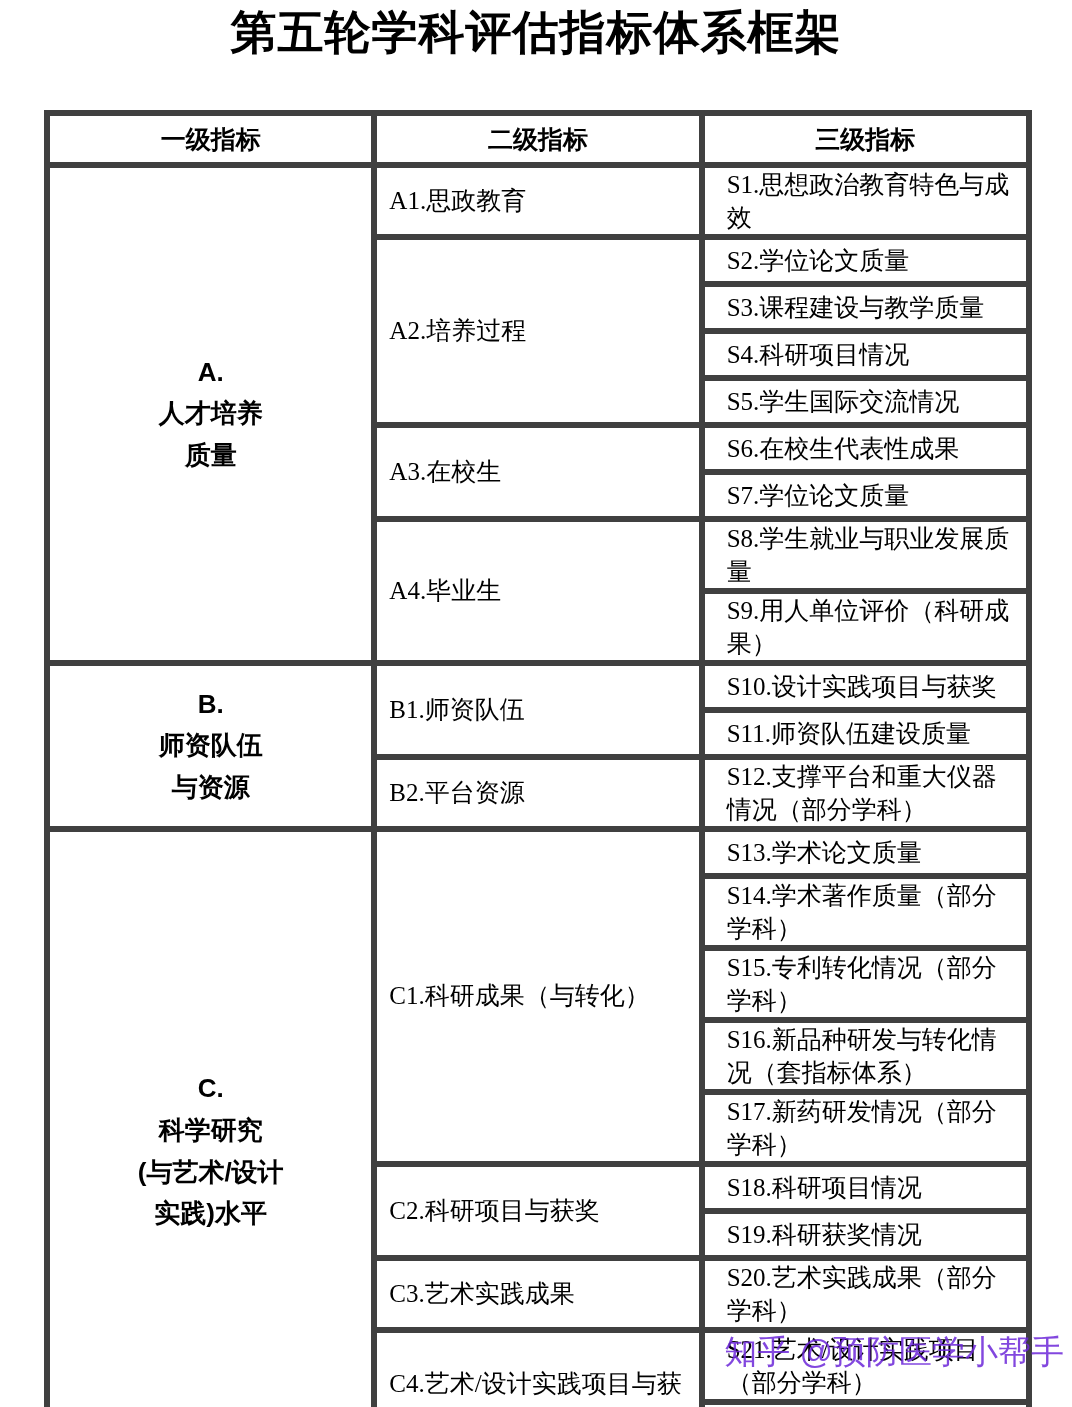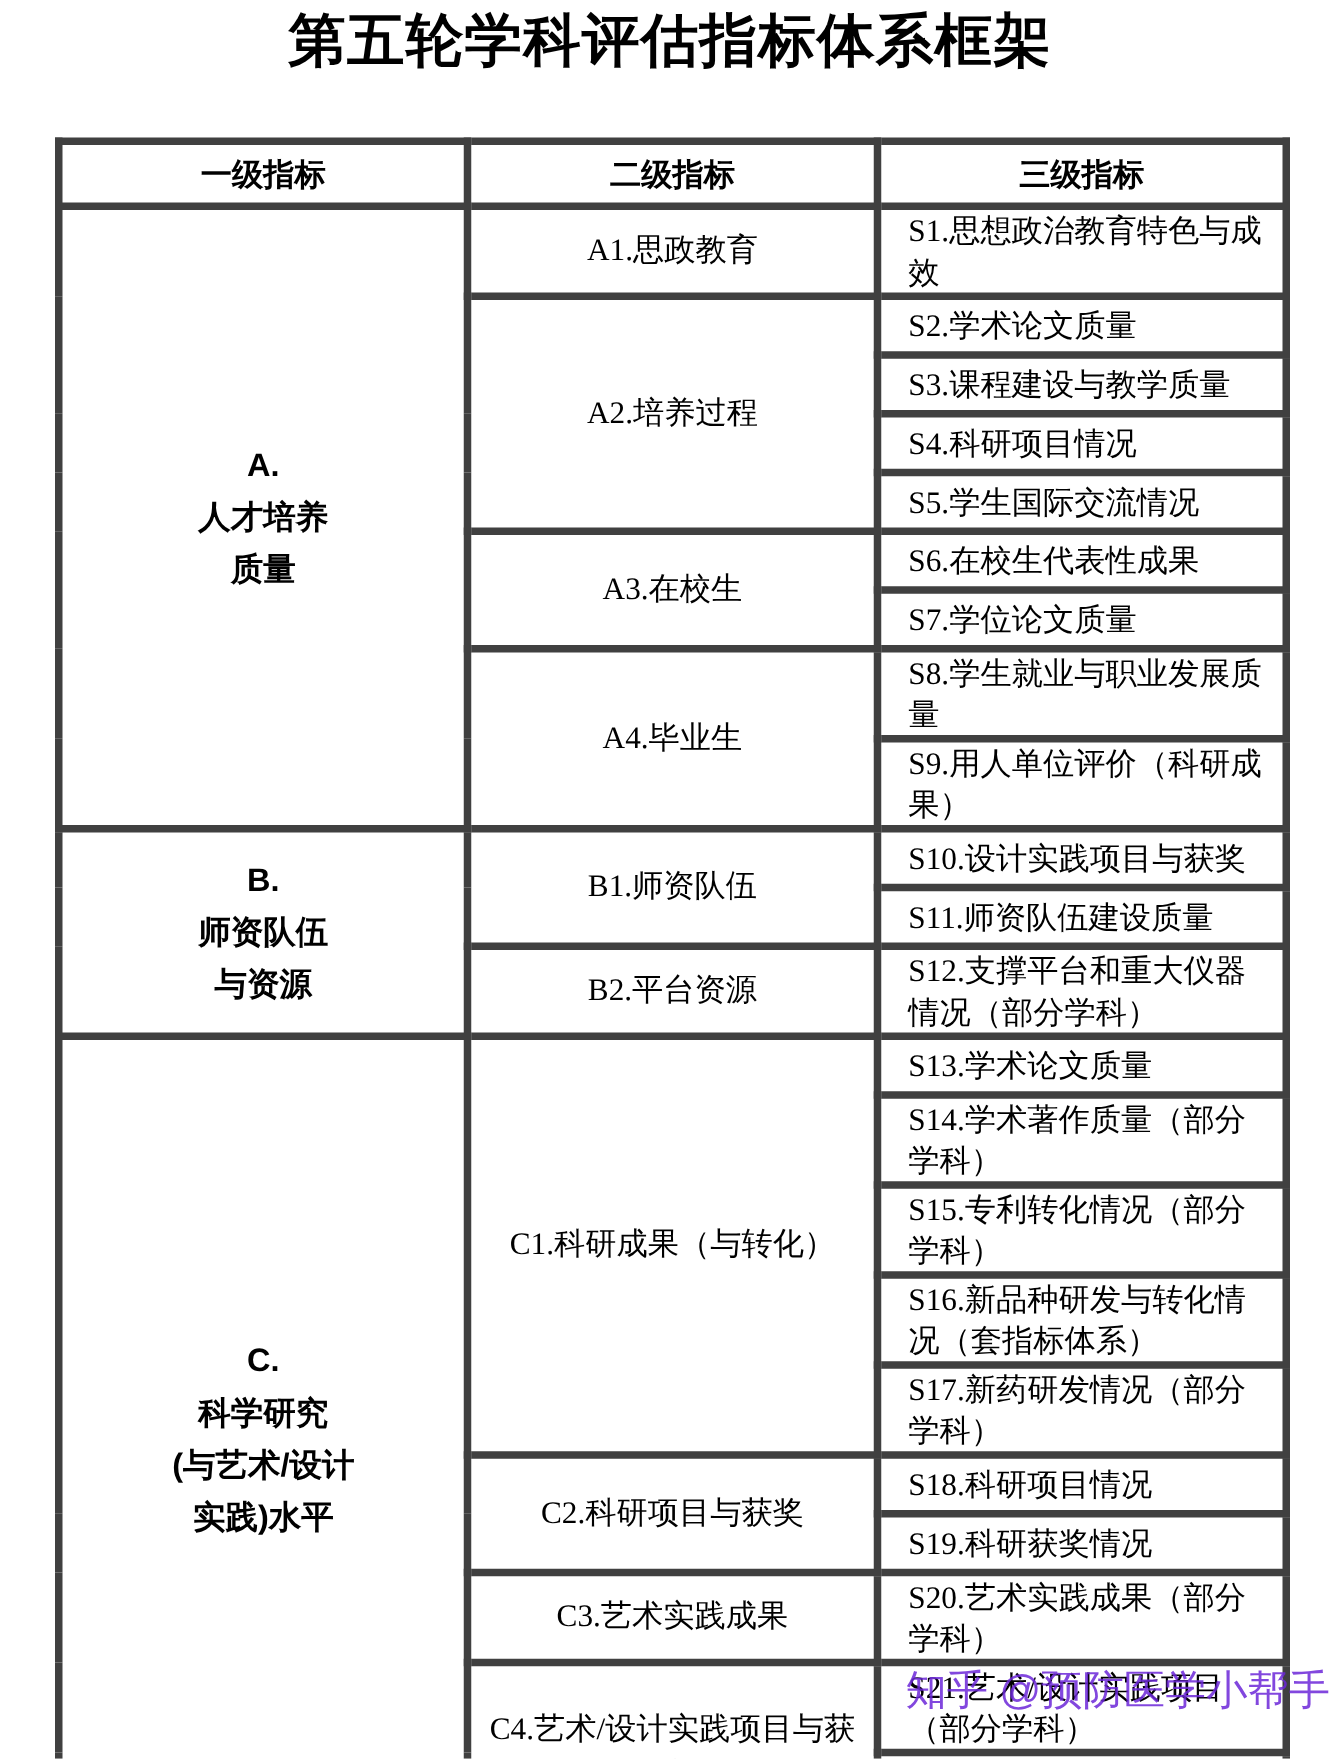--- a/index.html
+++ b/index.html
@@ -50,21 +50,21 @@
     vertical-align: middle;
     font-family: "Liberation Sans", sans-serif;
     font-weight: bold;
     font-size: 26px;
     line-height: 1.6;
     white-space: pre-line;
     padding: 0 4px;
   }
   td.level2 {
     width: 252px;
-    text-align: center;
+    text-align: left;
     vertical-align: middle;
     font-size: 25px;
     line-height: 1.45;
     padding: 0 12px;
   }
   td.level3 {
     width: 560px;
     text-align: left;
     vertical-align: middle;
     font-size: 25px;
@@ -111,21 +111,21 @@
 
       <tr>
         <td class="level1" rowspan="9">A.
 人才培养
 质量</td>
         <td class="level2">A1.思政教育</td>
         <td class="level3">S1.思想政治教育特色与成效</td>
       </tr>
       <tr>
         <td class="level2" rowspan="4">A2.培养过程</td>
-        <td class="level3">S2.学术论文质量</td>
+        <td class="level3">S2.学位论文质量</td>
       </tr>
       <tr>
         <td class="level3">S3.课程建设与教学质量</td>
       </tr>
       <tr>
         <td class="level3">S4.科研项目情况</td>
       </tr>
       <tr>
         <td class="level3">S5.学生国际交流情况</td>
       </tr>

